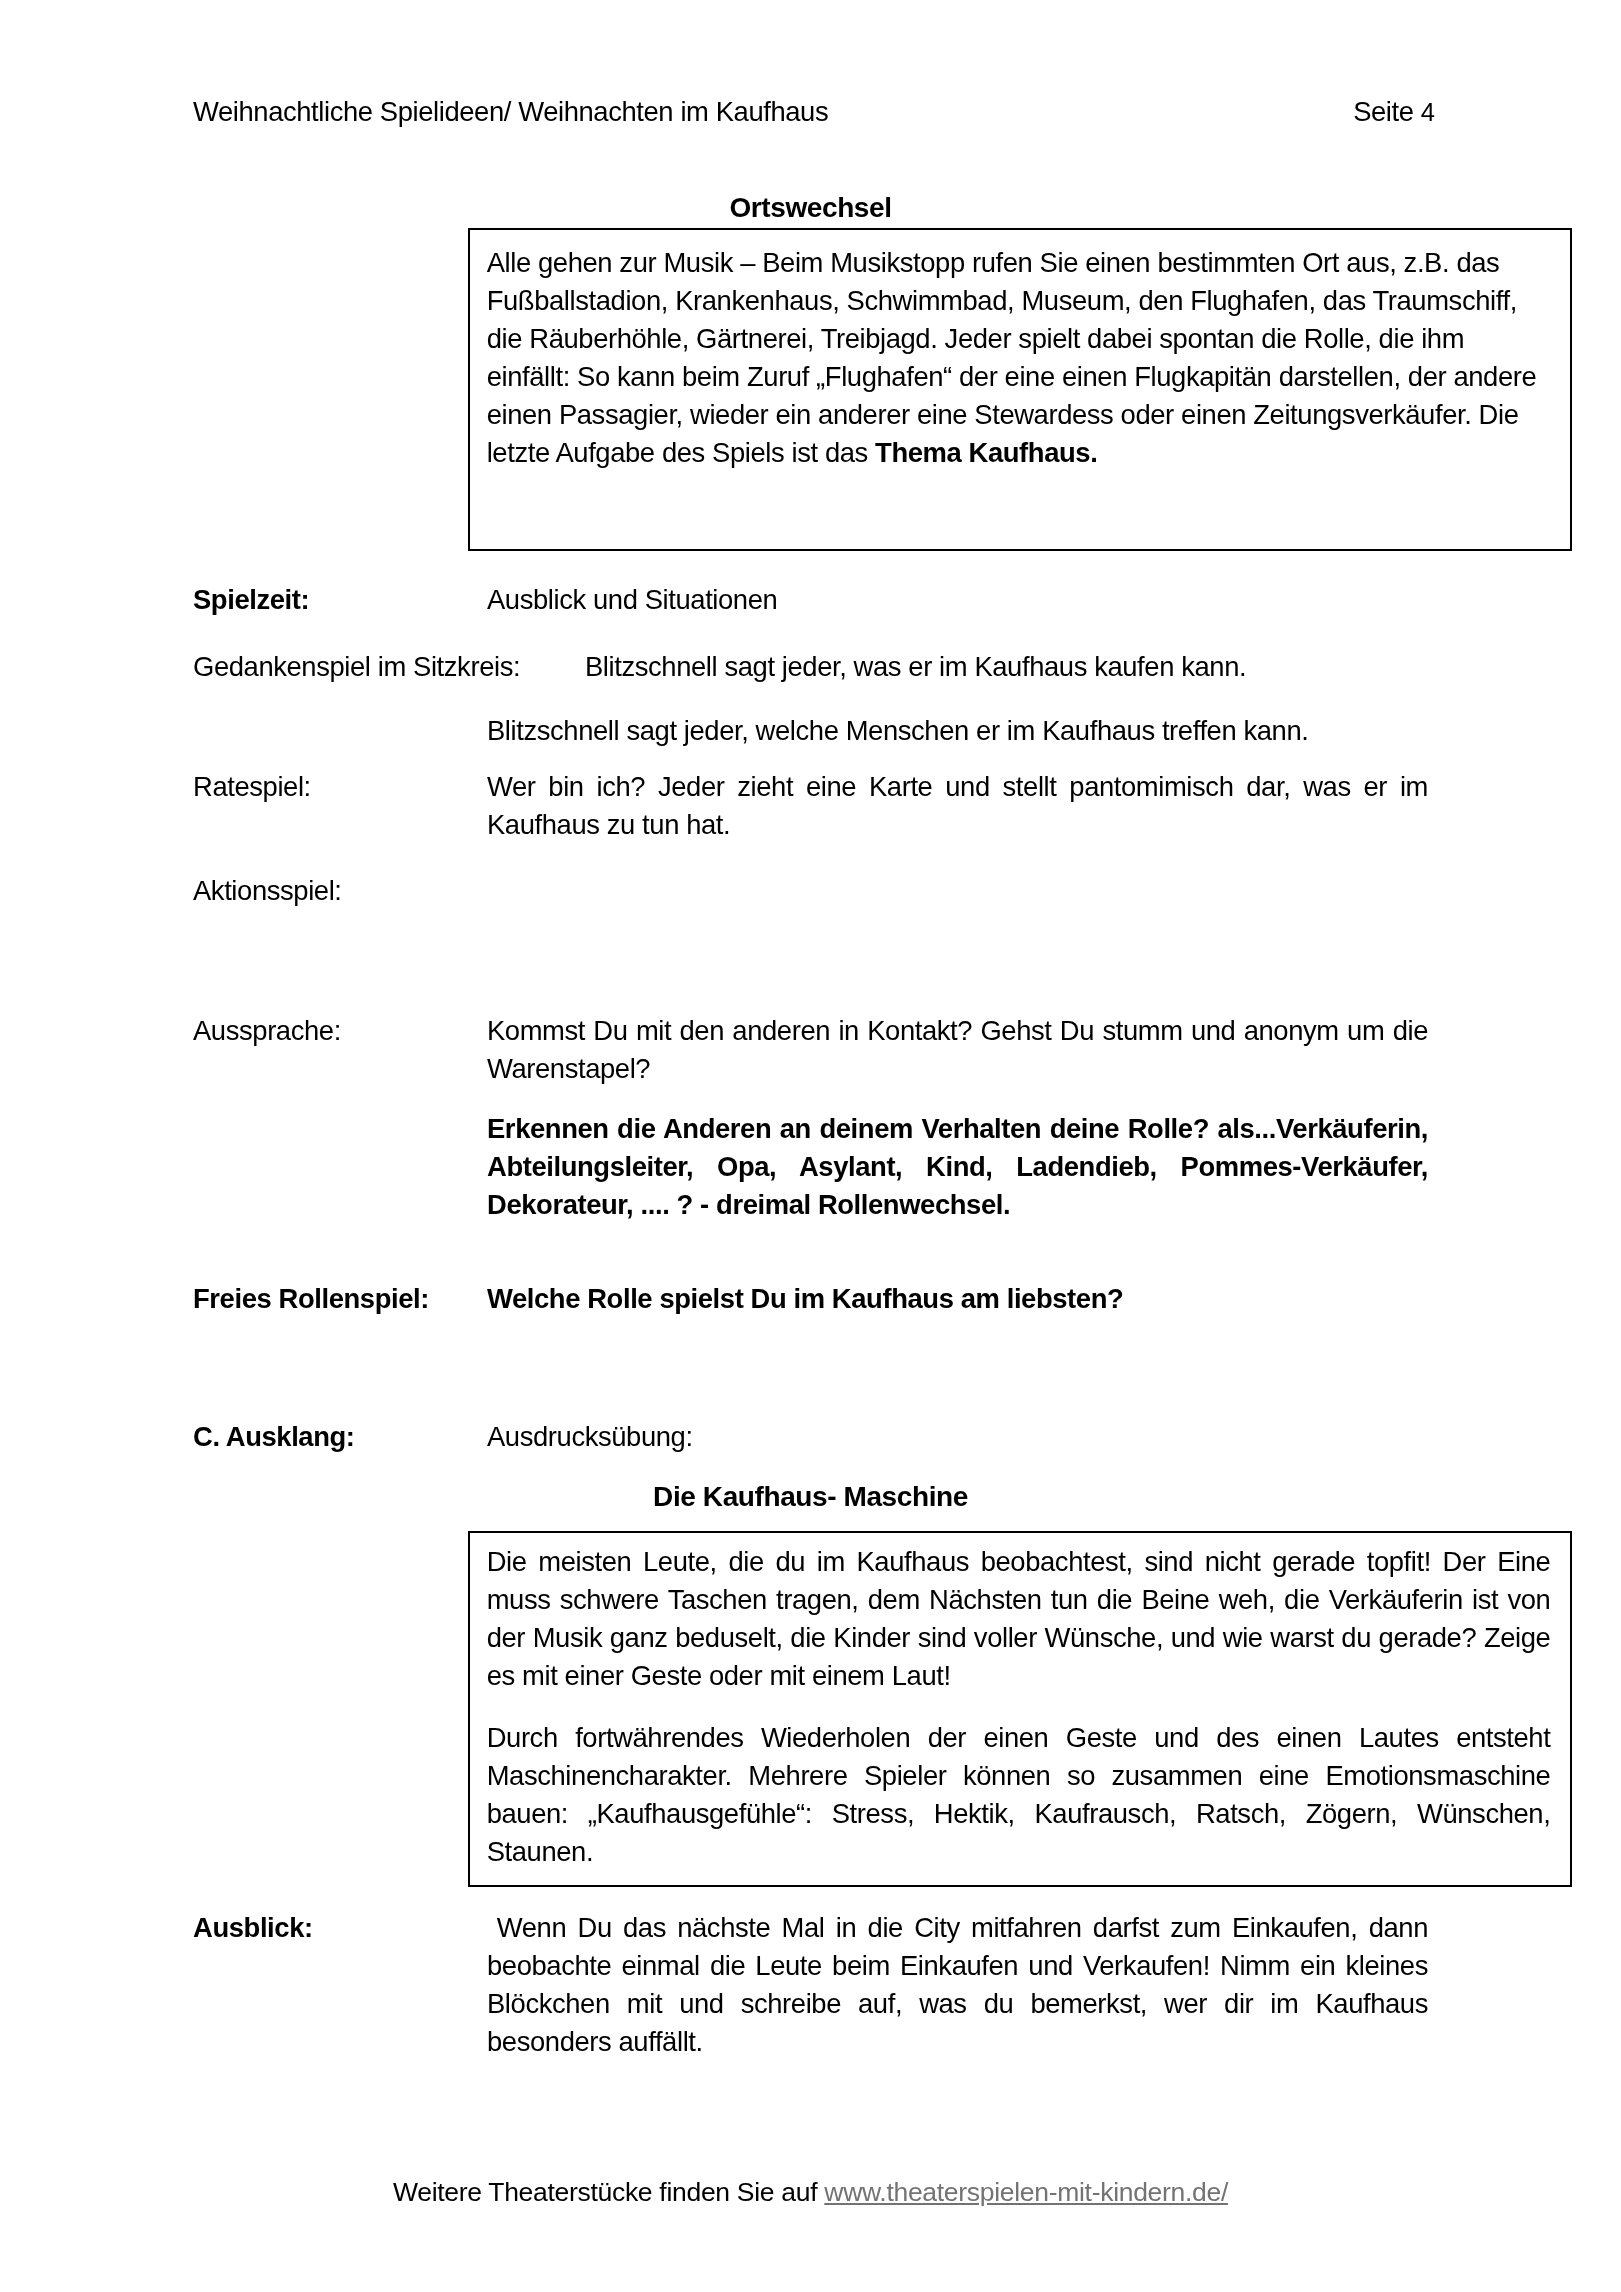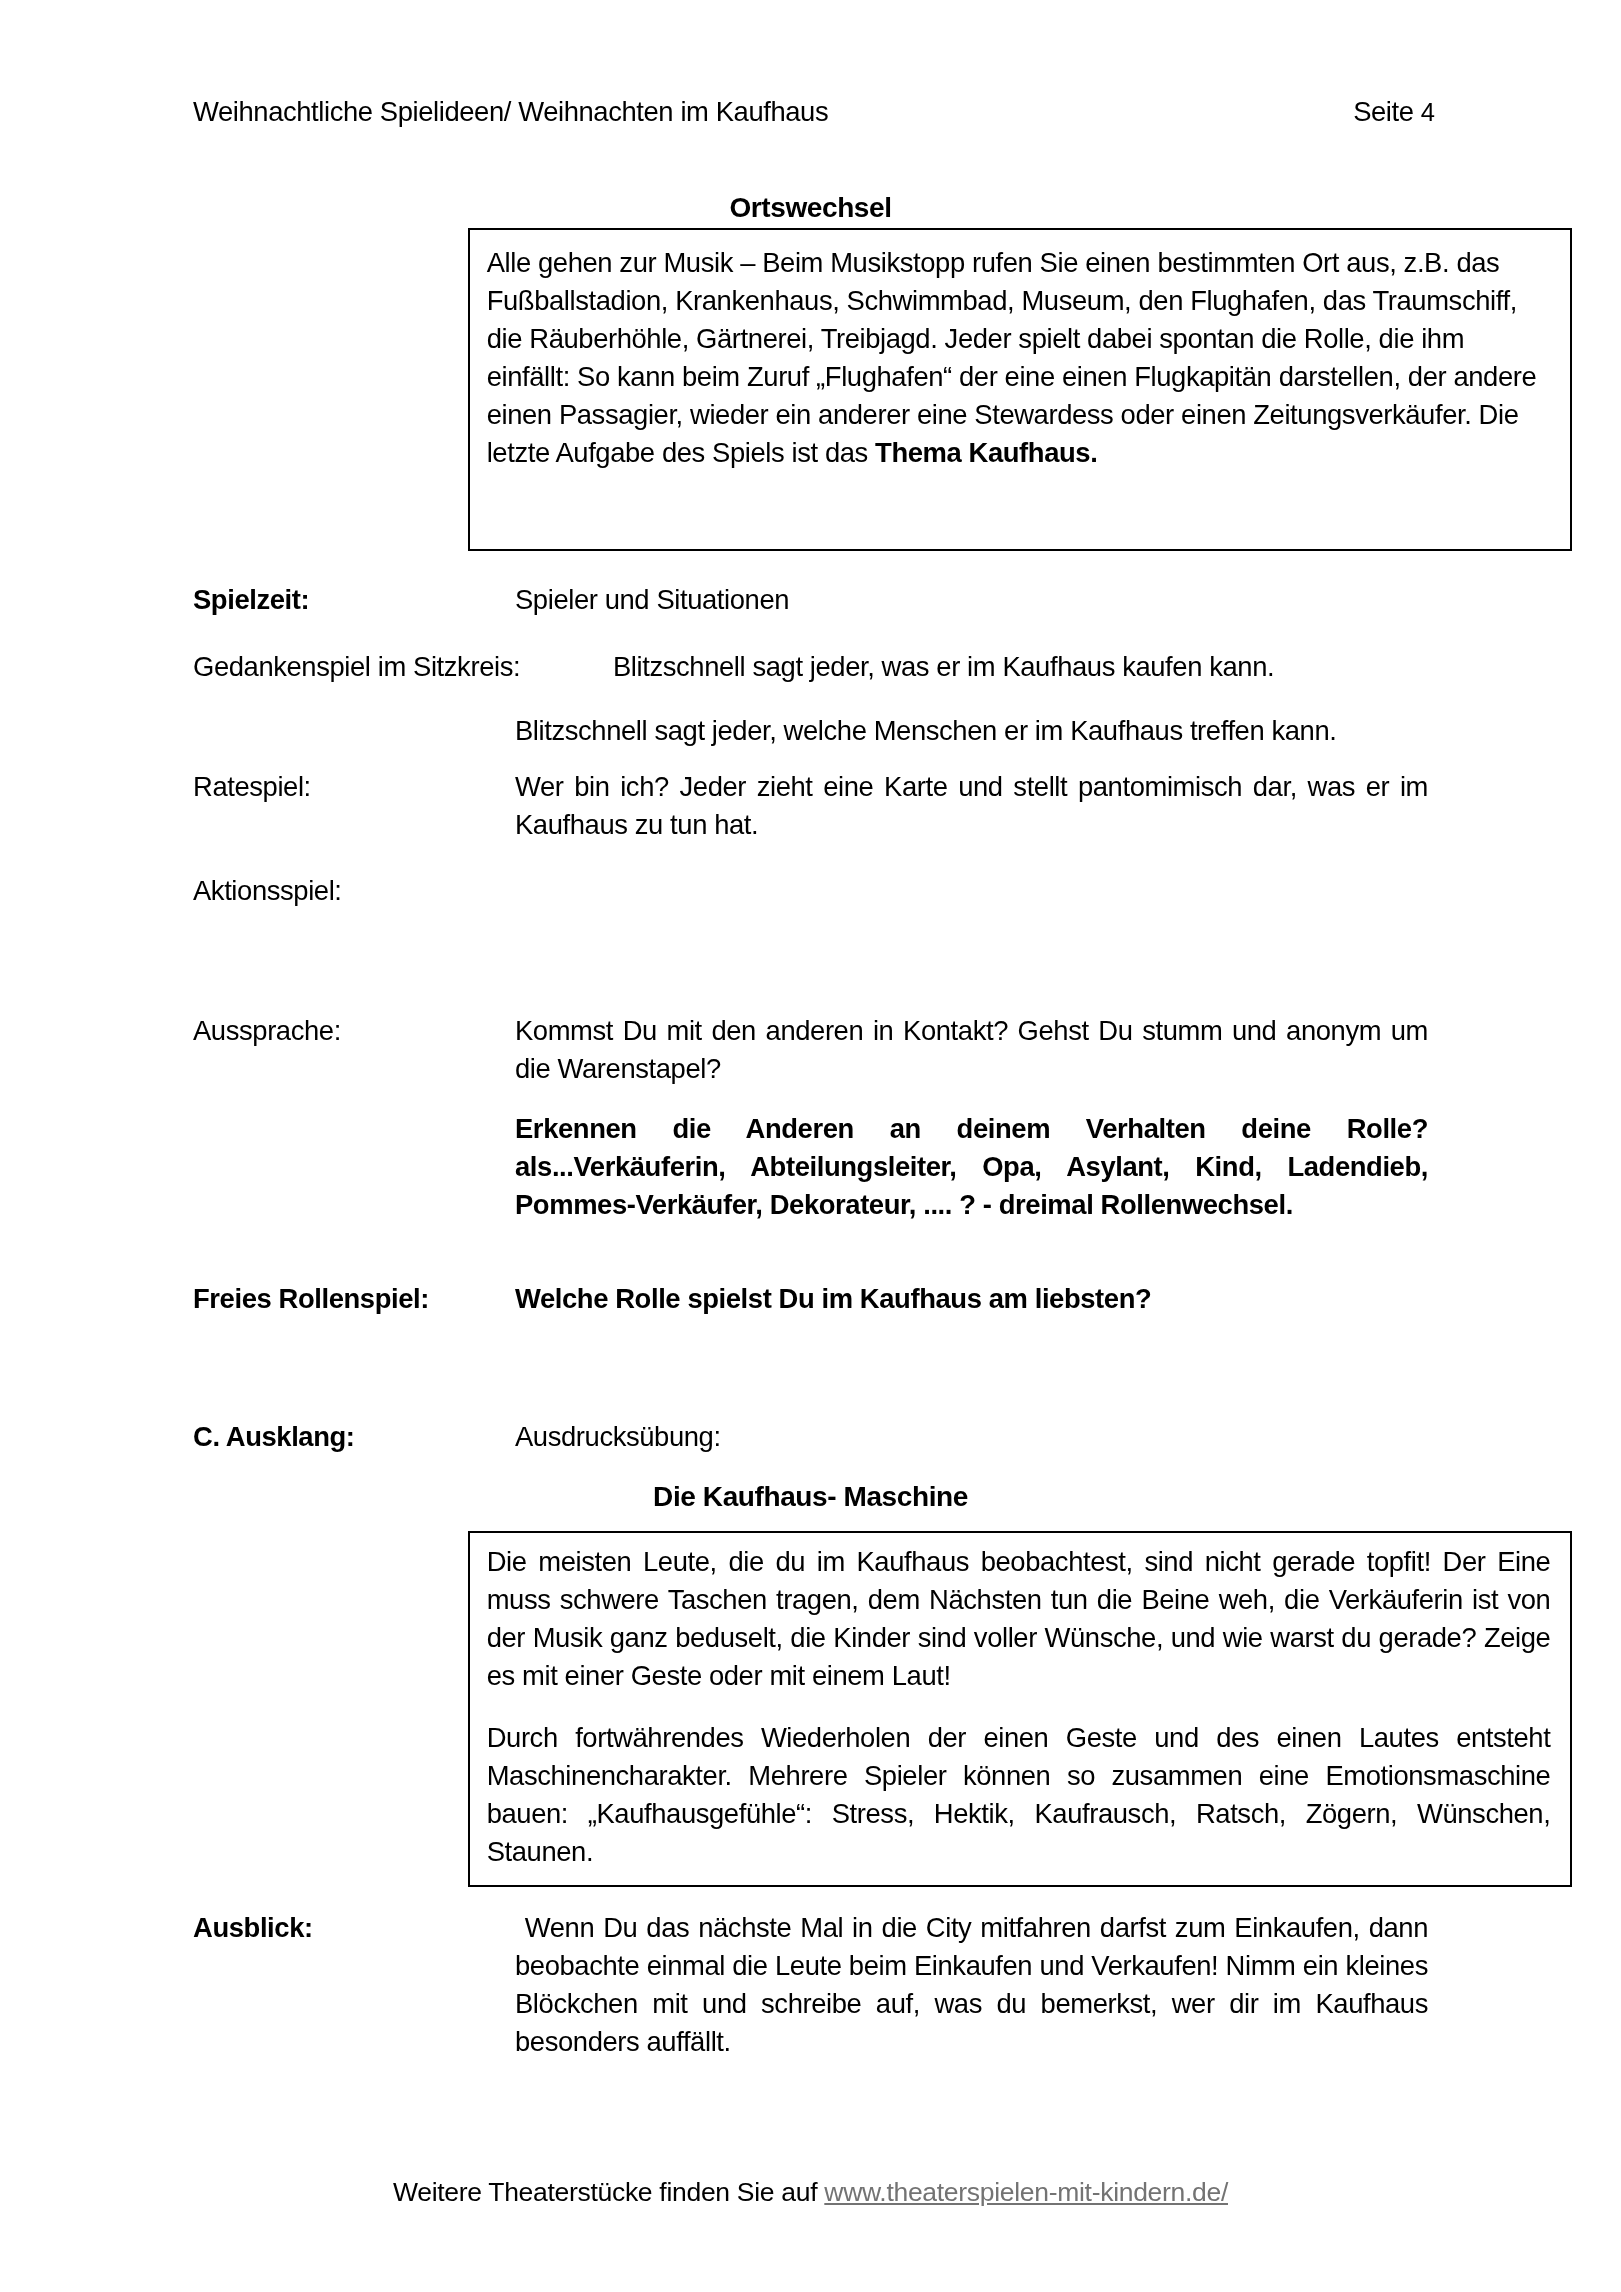--- a/index.html
+++ b/index.html
@@ -28,21 +28,21 @@
   
   .gamebox {
     position: absolute; left: 468px; width: 1104px;
     border: 2.9px solid #000; background: #fff;
   }
   #box-ortswechsel { top: 228px; min-height: 323px; padding: 13.7px 19.6px 39px 16.7px; }
   #box-maschine    { top: 1531px; min-height: 343px; padding: 9.8px 19.6px 13.7px 16.7px; }
   #box-maschine .para-1 { margin-bottom: 24.5px; }
 
   
-  .row { position: absolute; left: 193px; right: 193px; display: flex; align-items: flex-start; gap: 28px; }
+  .row { position: absolute; left: 193px; right: 193px; display: flex; align-items: flex-start; }
   .row .label { flex: 0 0 294px; }
   .row.wide-label .label { flex: 0 0 392px; }
   .row .rtext { flex: 1 1 auto; min-width: 0; }
 
   .bold { font-weight: bold; }
   .just { text-align: justify; }
   .indent { text-indent: 9.8px; }
 
   #row-spielzeit      { top: 581px; }
   #row-gedankenspiel  { top: 648px; }
@@ -74,21 +74,21 @@
 </div>
 
 <div class="h-center" id="heading-ortswechsel">Ortswechsel</div>
 
 <div class="gamebox" id="box-ortswechsel">
   <p><span>Alle gehen zur Musik – Beim Musikstopp rufen Sie  einen bestimmten Ort aus, z.B. das Fußballstadion, Krankenhaus, Schwimmbad, Museum, den Flughafen, das Traumschiff, die Räuberhöhle, Gärtnerei, Treibjagd. Jeder spielt dabei spontan die Rolle, die ihm einfällt: So kann beim Zuruf „Flughafen“ der eine einen Flugkapitän darstellen, der andere einen Passagier, wieder ein anderer eine Stewardess oder einen Zeitungsverkäufer. Die letzte Aufgabe des Spiels ist das </span><span class="bold">Thema Kaufhaus.</span></p>
 </div>
 
 <div class="row" id="row-spielzeit">
   <div class="label bold">Spielzeit:</div>
-  <div class="rtext">Spieler und Situationen</div>
+  <div class="rtext">Ausblick und Situationen</div>
 </div>
 
 <div class="row wide-label" id="row-gedankenspiel">
   <div class="label">Gedankenspiel im Sitzkreis:</div>
   <div class="rtext">Blitzschnell sagt jeder, was er im Kaufhaus kaufen kann.</div>
 </div>
 
 <div class="row" id="row-blitzschnell-2">
   <div class="label"></div>
   <div class="rtext">Blitzschnell sagt jeder, welche Menschen er im Kaufhaus treffen kann.</div>

